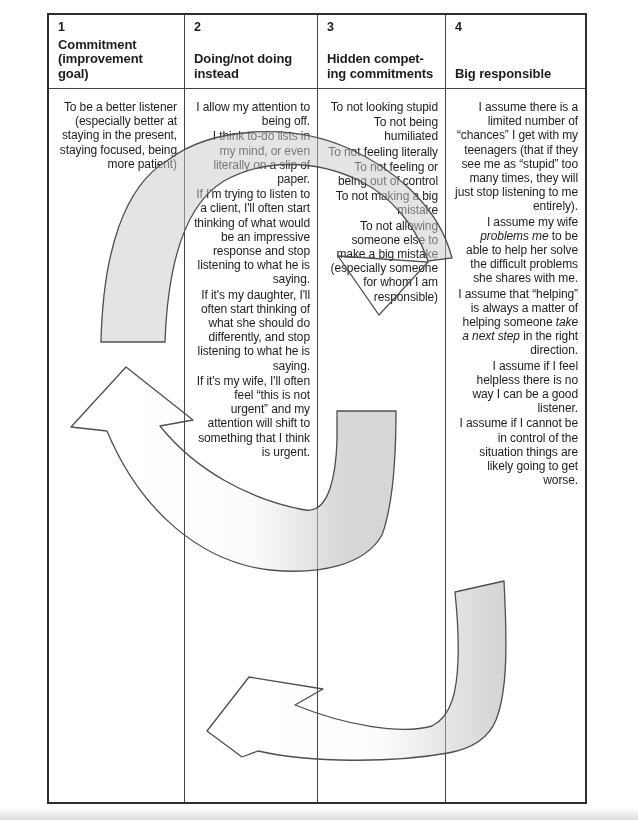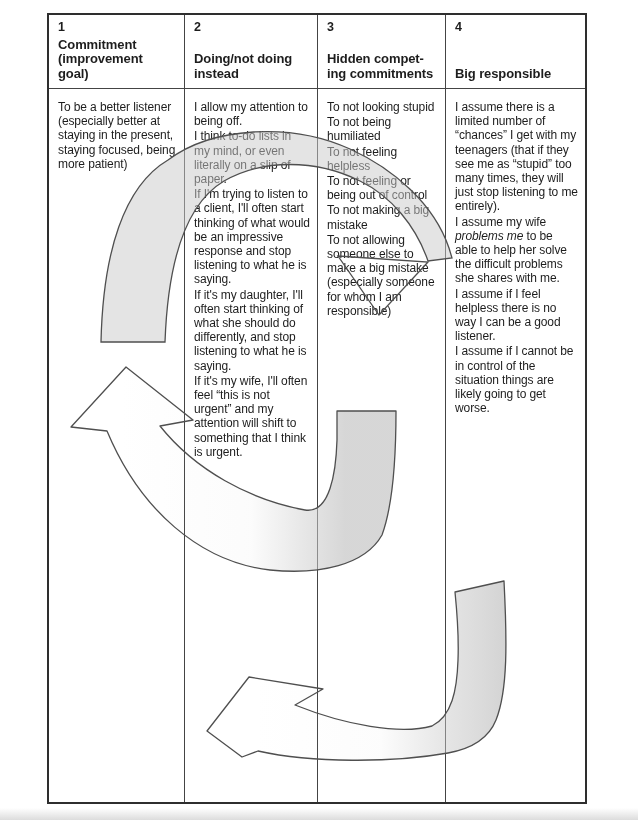--- a/index.html
+++ b/index.html
@@ -20,21 +20,21 @@
   .cell{ box-sizing:border-box; overflow:hidden; }
   .cell.colsep{ border-left:1.5px solid var(--grid); }
   .hcell{
     border-bottom:1.5px solid var(--grid);
     display:flex; flex-direction:column; justify-content:space-between;
     padding:5px 6px 7px 9px;
   }
   .hnum{ font-weight:bold; font-size:12.5px; line-height:14px; }
   .hlabel{ font-weight:bold; font-size:13px; line-height:14.5px; white-space:pre-line; letter-spacing:-0.1px;}
   .bcell{ padding:11px 7px 8px 9px; }
-  .bcell p{ margin:0; font-size:12px; line-height:14.2px; letter-spacing:-0.1px; }
+  .bcell p{ margin:0; font-size:12px; line-height:14.2px; letter-spacing:-0.1px;text-align:right; }
   .bcell p + p{ margin-top:1px; }
   .arrows{ position:absolute; left:0; top:0; pointer-events:none; }
   .page-edge{
     position:absolute; left:0; right:0; bottom:0; height:12px;
     background:linear-gradient(to bottom, rgba(255,255,255,0), #dcdcdc);
   }
 </style>
 </head>
 <body>
 
@@ -67,28 +67,29 @@
       <div class="cell bcell colsep">
         <p>I allow my attention to being off.</p>
         <p>I think to-do lists in my mind, or even literally on a slip of paper.</p>
         <p>If I'm trying to listen to a client, I'll often start thinking of what would be an impressive response and stop listening to what he is saying.</p>
         <p>If it's my daughter, I'll often start thinking of what she should do differently, and stop listening to what he is saying.</p>
         <p>If it's my wife, I'll often feel “this is not urgent” and my attention will shift to something that I think is urgent.</p>
       </div>
       <div class="cell bcell colsep">
         <p>To not looking stupid</p>
         <p>To not being humiliated</p>
-        <p>To not feeling helpless</p>
+        <p>To not feeling literally</p>
         <p>To not feeling or being out of control</p>
         <p>To not making a big mistake</p>
         <p>To not allowing someone else to make a big mistake (especially someone for whom I am responsible)</p>
       </div>
       <div class="cell bcell colsep">
         <p>I assume there is a limited number of “chances” I get with my teenagers (that if they see me as “stupid” too many times, they will just stop listening to me entirely).</p>
         <p>I assume my wife <i>problems me</i> to be able to help her solve the difficult problems she shares with me.</p>
+        <p>I assume that “helping” is always a matter of helping someone <i>take a next step</i> in the right direction.</p>
         <p>I assume if I feel helpless there is no way I can be a good listener.</p>
         <p>I assume if I cannot be in control of the situation things are likely going to get worse.</p>
       </div>
     </div>
 
   <svg class="arrows" width="638" height="820" viewBox="0 0 638 820">
     <defs>
       <linearGradient id="gradB" gradientUnits="userSpaceOnUse" x1="120" y1="0" x2="345" y2="0">
         <stop offset="0" stop-color="#c9c9c9" stop-opacity="0"></stop>
         <stop offset="0.58" stop-color="#c9c9c9" stop-opacity="0.06"></stop>

